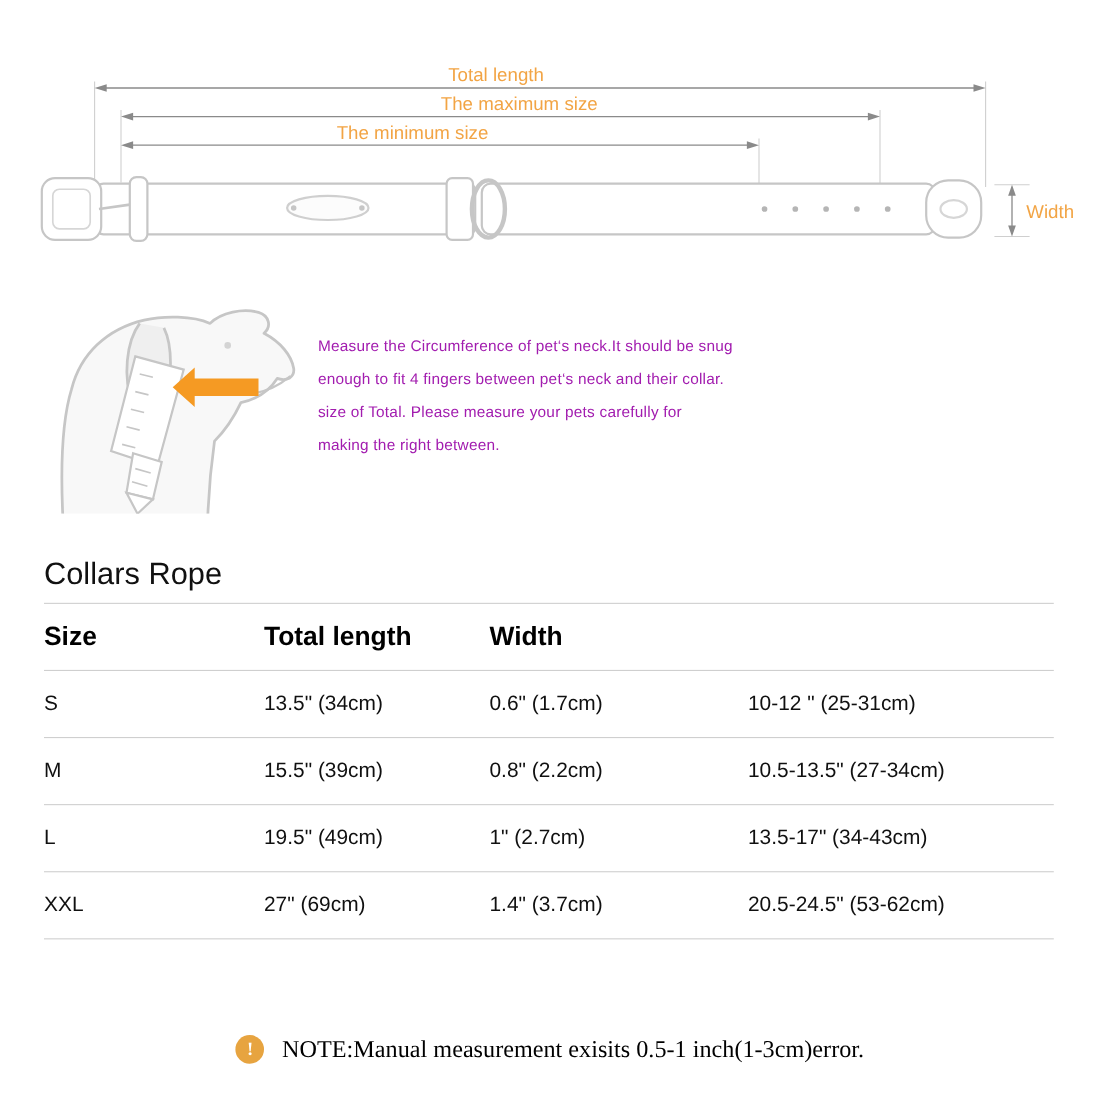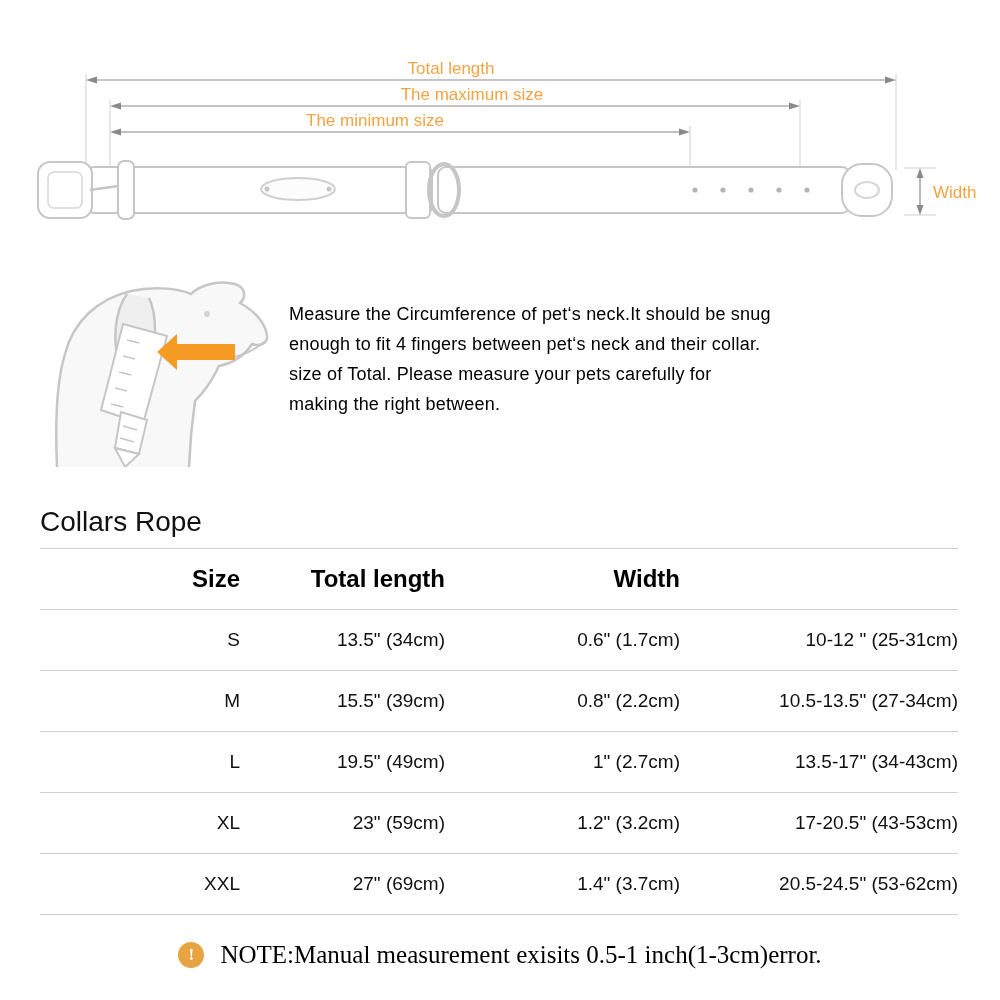--- a/index.html
+++ b/index.html
@@ -4,48 +4,48 @@
 <style>
   html,body{margin:0;padding:0;}
   body{
     width:1000px;height:1000px;position:relative;background:#ffffff;
     font-family:"Liberation Sans", sans-serif;color:#1a1a1a;overflow:hidden;
   }
   .collar-diagram{position:absolute;left:0;top:40px;}
   .dog-figure{position:absolute;left:35px;top:262px;}
   .measure-text{
     position:absolute;left:289px;top:299px;
-    font-size:18px;line-height:30px;color:#000000;letter-spacing:.2px;
+    font-size:14px;line-height:30px;color:#a21caf;letter-spacing:.2px;
   }
   .measure-text div{white-space:nowrap;}
   .table-title{
     position:absolute;left:40px;top:506px;font-size:28px;color:#111;
   }
   .size-table{
     position:absolute;left:40px;top:548px;width:918px;
     border-top:1px solid #cfcfcf;
   }
   .tr{
     display:grid;grid-template-columns:200px 205px 235px 278px;
     border-bottom:1px solid #cfcfcf;height:60px;align-items:center;
   }
-  .tr > div{text-align:right;font-size:19px;color:#101010;}
+  .tr > div{text-align:left;font-size:19px;color:#101010;}
   .tr.th{height:60px;}
   .tr.th > div{font-size:24px;font-weight:bold;color:#000;}
   .note{
     position:absolute;left:0;top:941px;width:1000px;
     display:flex;align-items:center;justify-content:center;gap:16px;
   }
   .note-icon{
     width:26px;height:26px;border-radius:50%;background:#E7A440;flex:0 0 auto;
     display:flex;align-items:center;justify-content:center;
     color:#fff;font-size:17px;font-weight:bold;font-family:"Liberation Serif", serif;
   }
   .note-text{
-    font-family:"Liberation Serif", serif;font-size:25px;color:#000;white-space:nowrap;
+    font-family:"Liberation Serif", serif;font-size:22px;color:#000;white-space:nowrap;
   }
 </style>
 </head>
 <body>
 
 <svg class="collar-diagram" width="1000" height="250" viewBox="0 0 1000 250">
 
   <g stroke="#cfcfcf" stroke-width="1">
     <line x1="86" y1="34" x2="86" y2="126"></line>
     <line x1="110" y1="60" x2="110" y2="126"></line>
@@ -177,26 +177,20 @@
     <div>10.5-13.5" (27-34cm)</div>
   </div>
 
   <div class="tr">
     <div>L</div>
     <div>19.5" (49cm)</div>
     <div>1" (2.7cm)</div>
     <div>13.5-17" (34-43cm)</div>
   </div>
 
-  <div class="tr">
-    <div>XL</div>
-    <div>23" (59cm)</div>
-    <div>1.2" (3.2cm)</div>
-    <div>17-20.5" (43-53cm)</div>
-  </div>
 
   <div class="tr">
     <div>XXL</div>
     <div>27" (69cm)</div>
     <div>1.4" (3.7cm)</div>
     <div>20.5-24.5" (53-62cm)</div>
   </div>
 </div>
 
 <div class="note">

